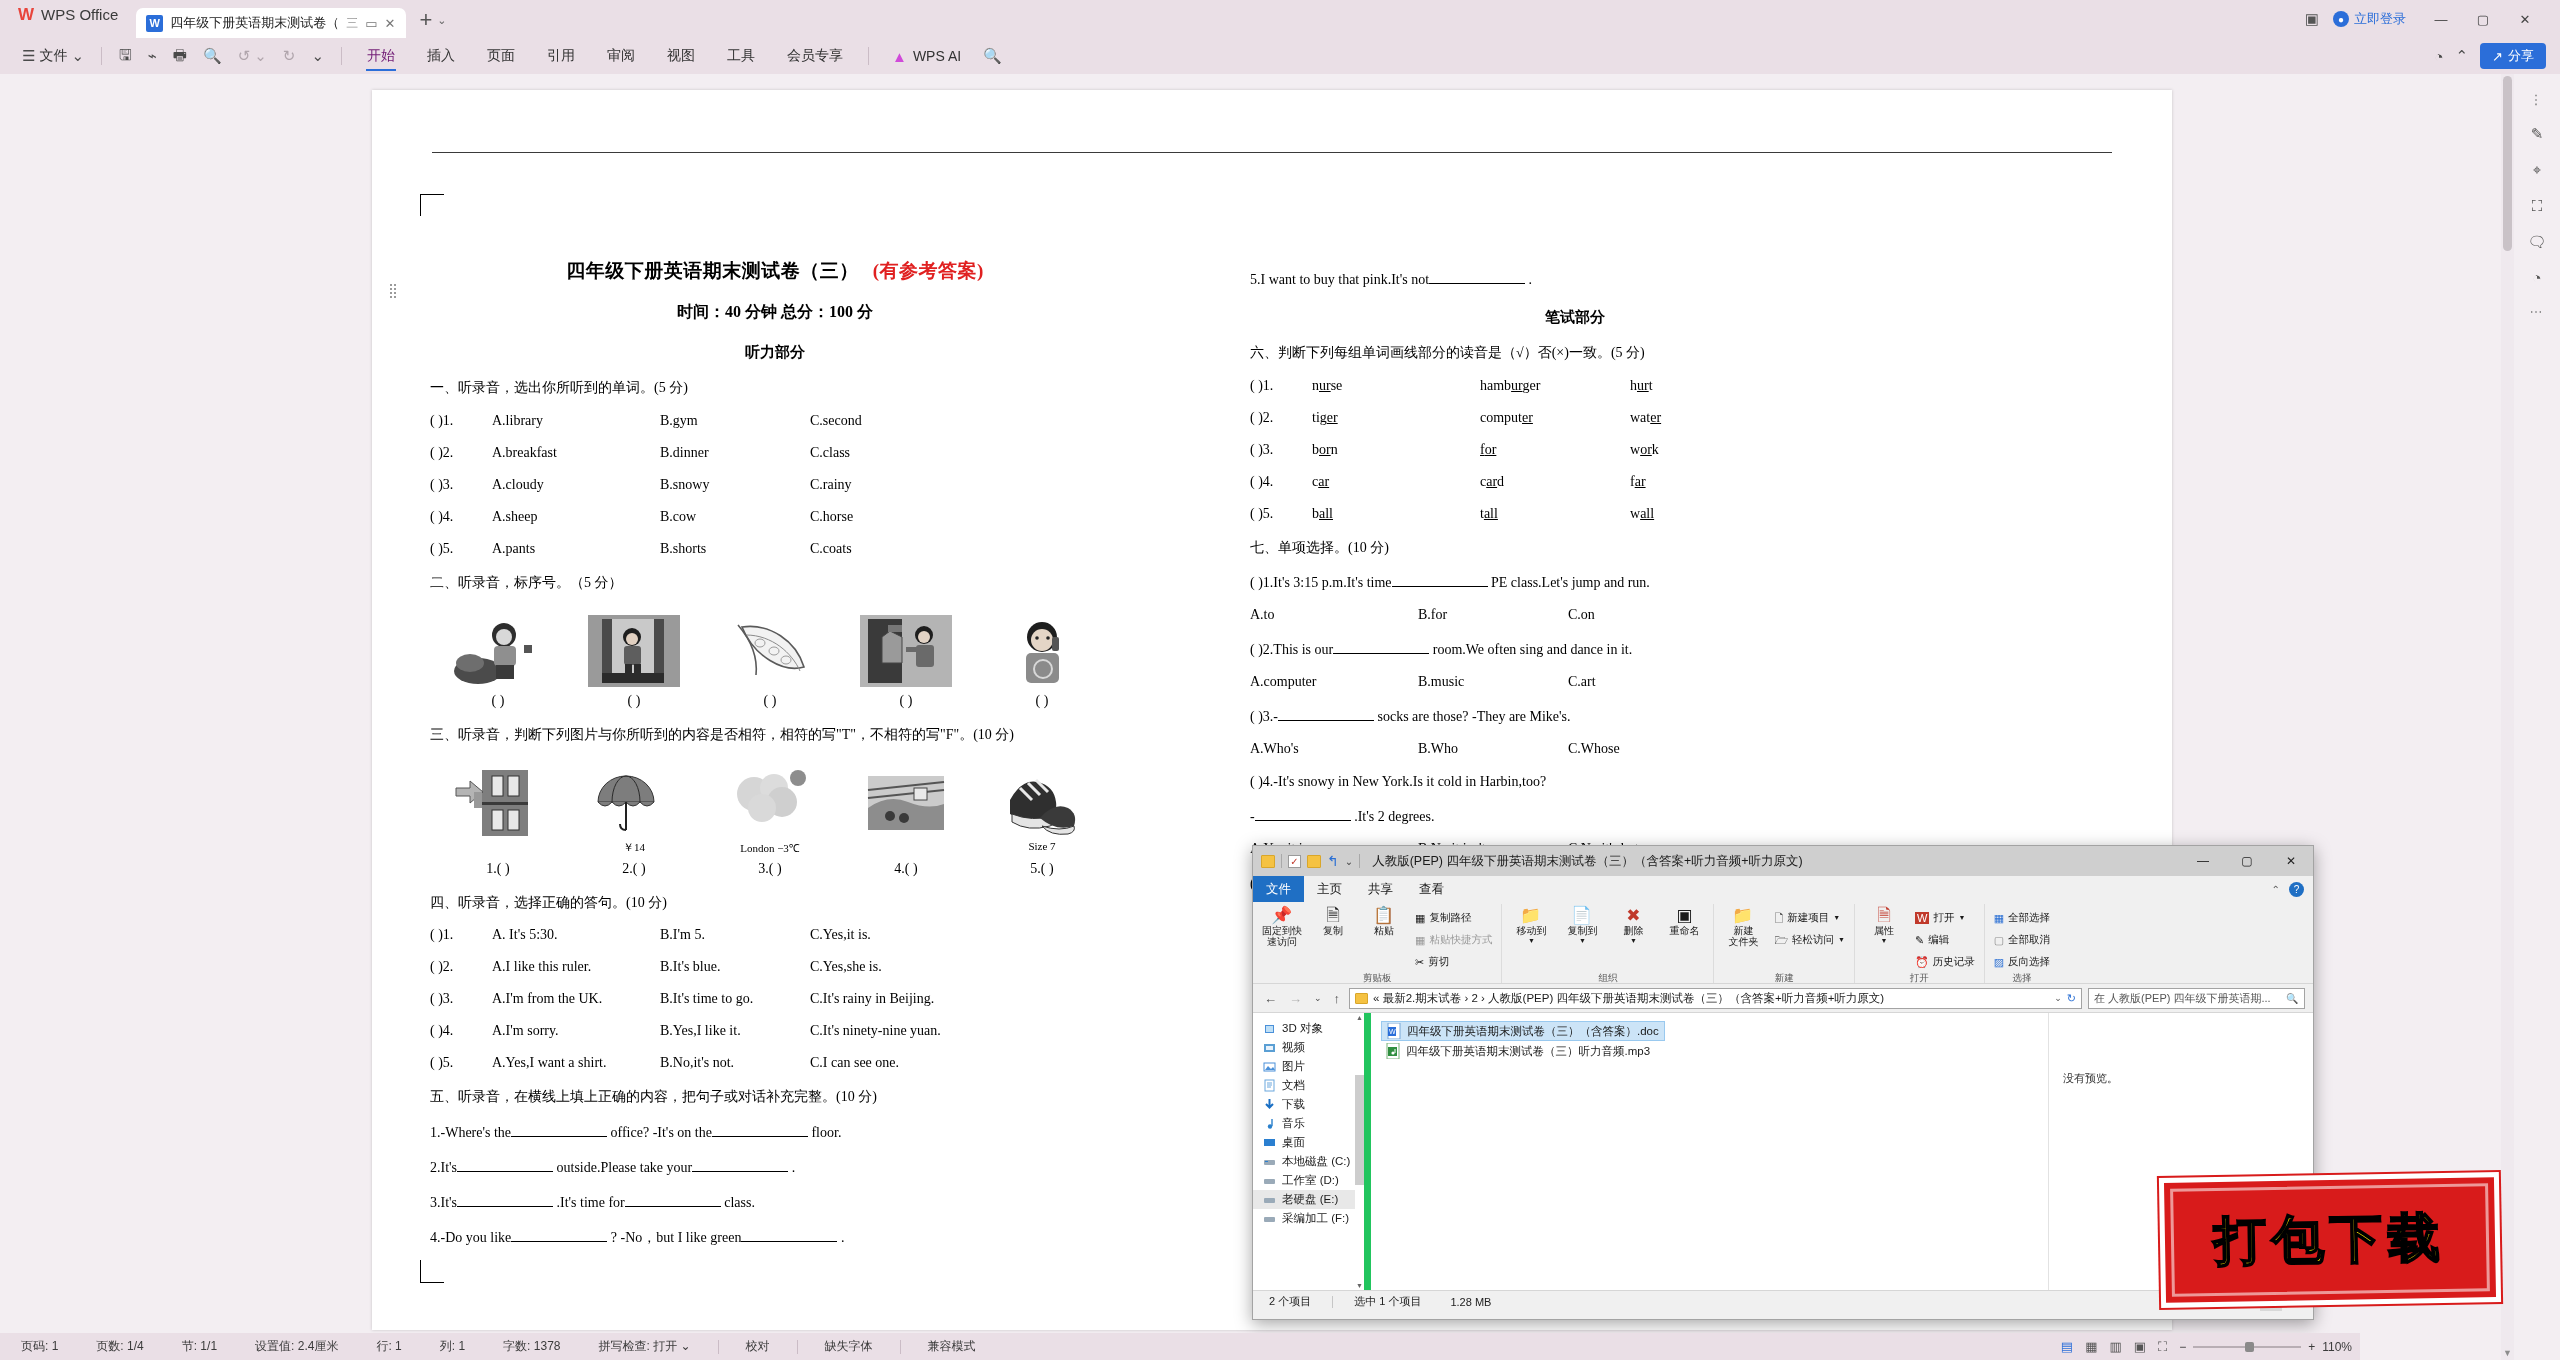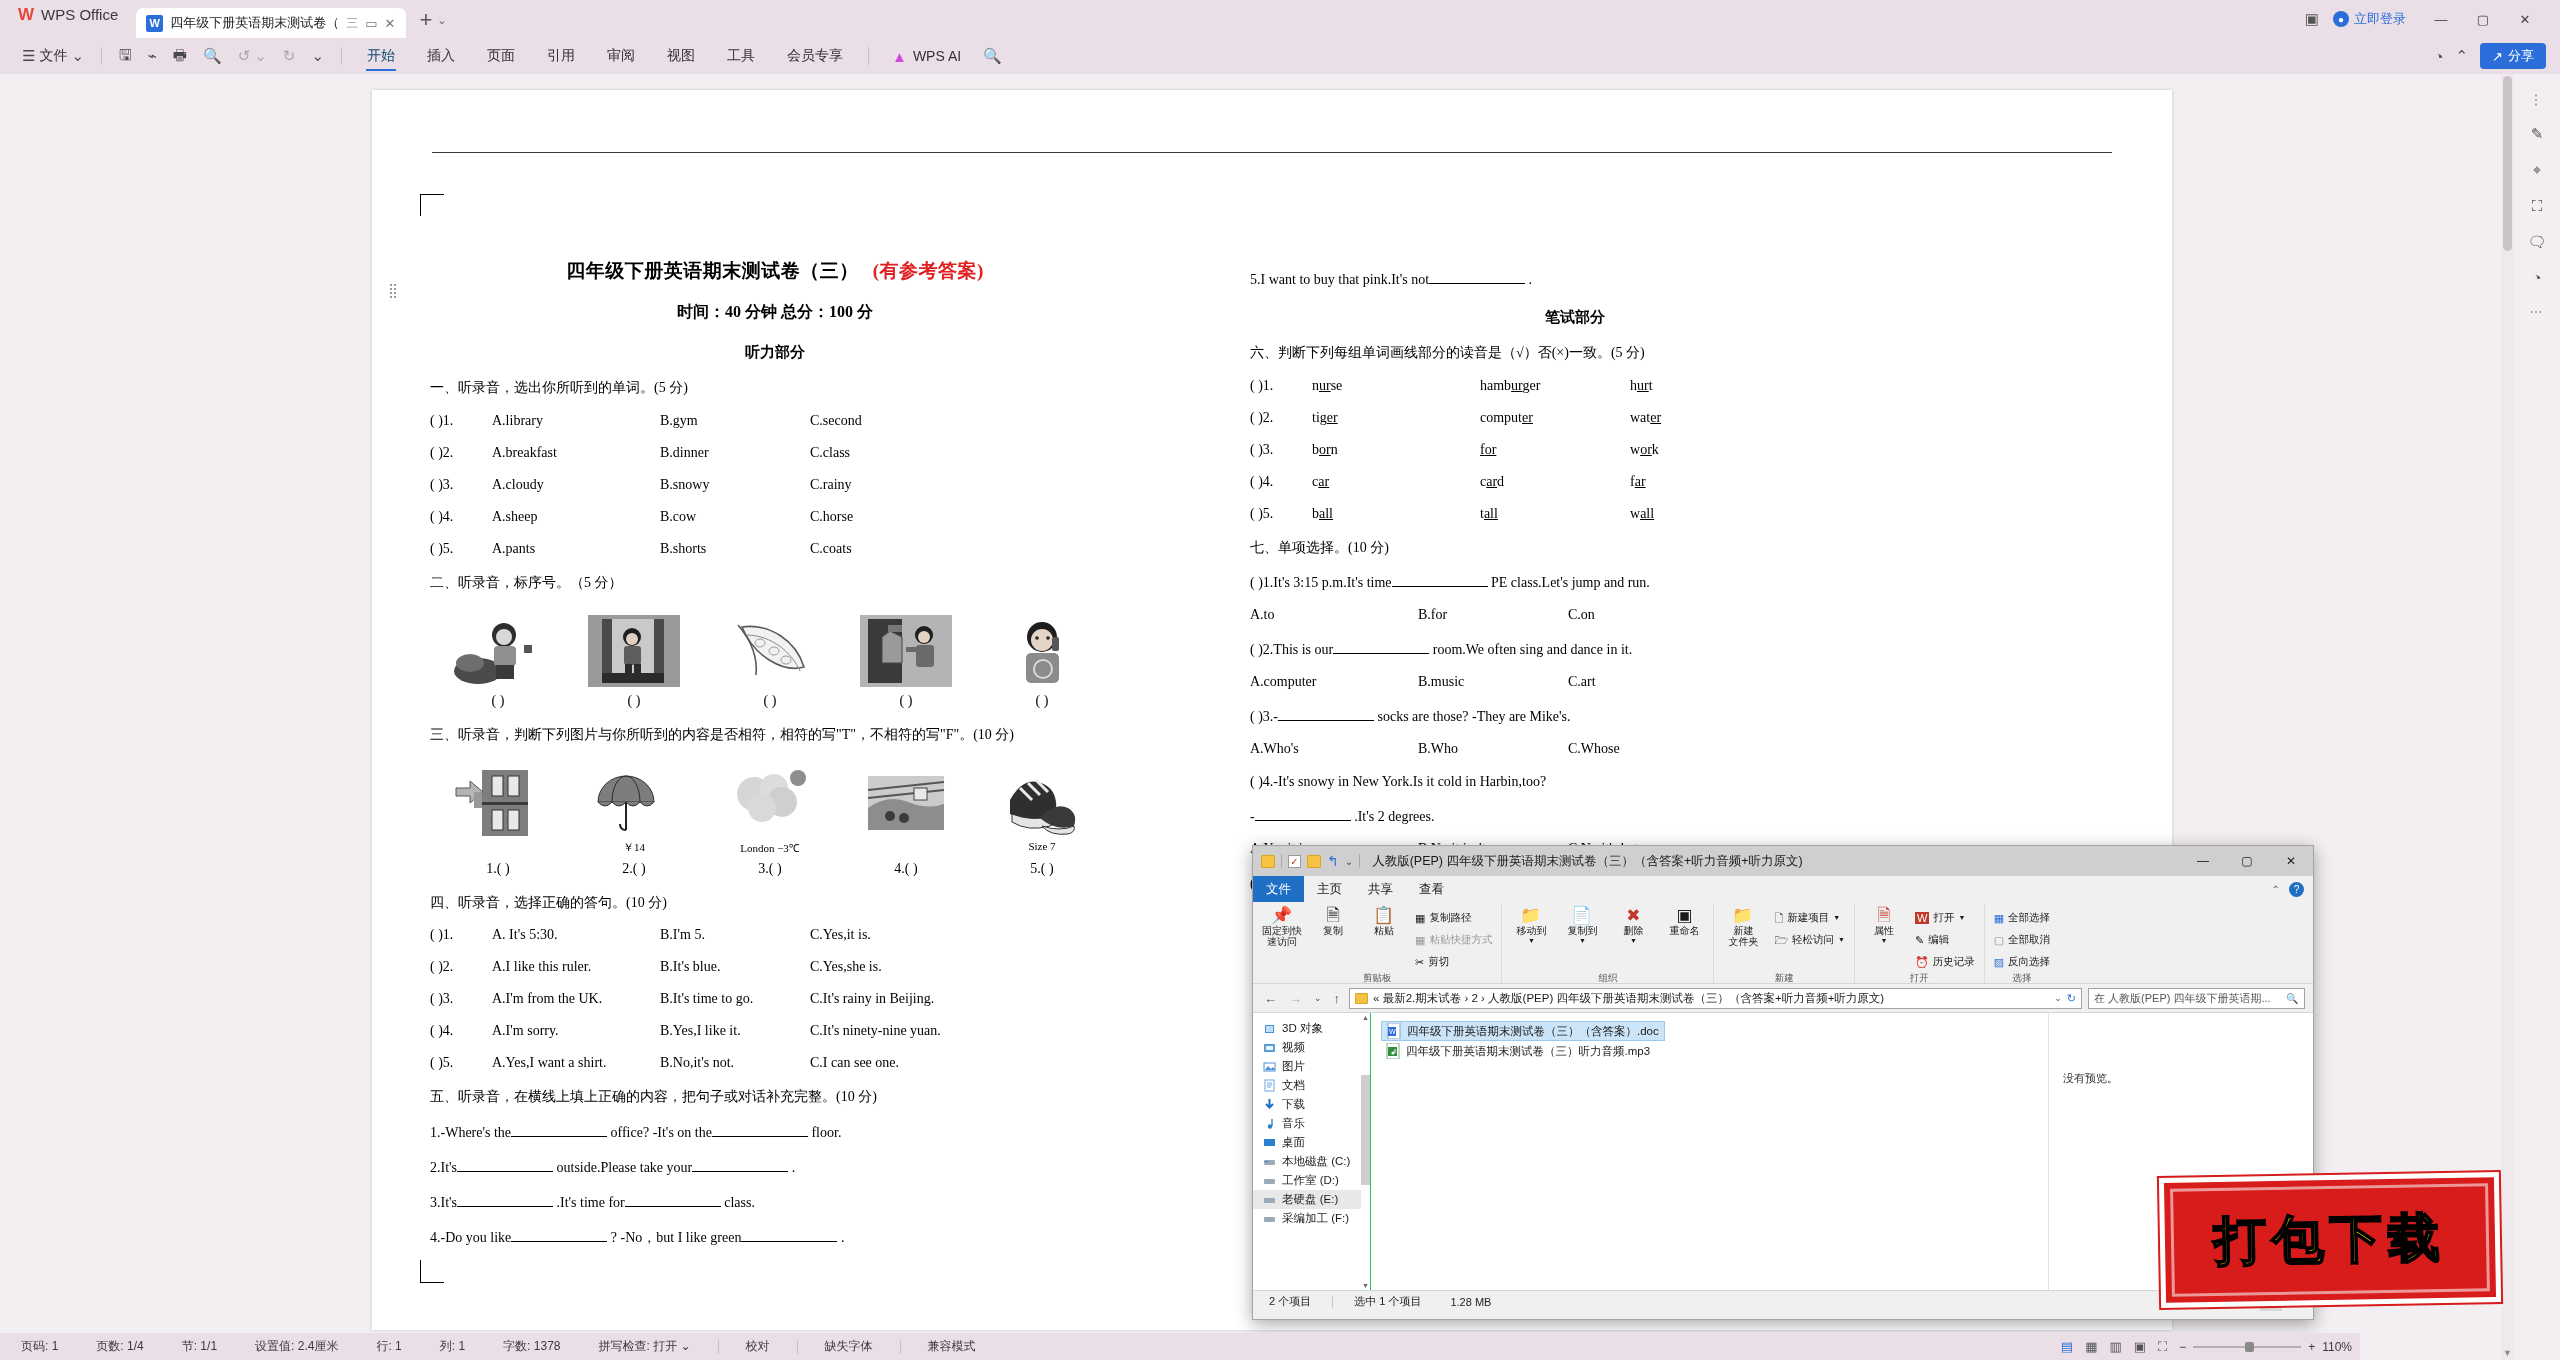--- a/index.html
+++ b/index.html
@@ -71,21 +71,21 @@
     padding:0 8px; height:28px; display:flex; align-items:center; gap:4px;
     font-size:14px; color:#333;
   }
   .rb-sep { width:1px; height:18px; background:#cbbcc6; margin:0 9px; }
   .rb-icon { font-size:15px; color:#4a4a4a; }
   .rb-icon.dim { color:#b0a5ac; }
   .rb-tab {
     padding:0 16px; height:34px; display:flex; align-items:center;
     font-size:14px; color:#333; position:relative;
   }
-  .rb-tab.active { color:#0c4a6e; }
+  .rb-tab.active { color:#701a75; }
   .rb-tab.active::after {
     content:""; position:absolute; left:15px; right:15px; bottom:2px;
     height:2px; background:#2b6ed9;
   }
   .rb-ai { color:#333; display:flex; align-items:center; gap:6px; padding:0 14px; font-size:14px;}
   .ai-glyph { color:#d04ad9; font-size:15px; }
   .ribbon-right {
     position:absolute; right:0; top:0; height:36px; display:flex; align-items:center;
     gap:12px; padding-right:14px;
   }
@@ -242,21 +242,21 @@
   }
   .addr-folder { width:13px;height:11px;background:#f5c242;border:1px solid #d9a62a;border-radius:1px;flex:0 0 13px;}
   .searchbox {
     width:217px; height:21px; background:#fff; border:1px solid #a3a3a3;
     display:flex; align-items:center; padding:0 5px; font-size:11px; color:#555;
     overflow:hidden; white-space:nowrap;
   }
 
   #ex-body { display:flex; height:278px; background:#fff; border-top:1px solid #d6d6d6; }
   #ex-nav {
-    width:118px; background:#fff; border-right:1px solid #22c55e;
+    width:118px; background:#fff; border-right:7px solid #22c55e;
     font-size:11.5px; padding-top:6px; position:relative; overflow:hidden;
   }
   .navitem { display:flex; align-items:center; gap:6px; height:19px; padding-left:10px; }
   .navitem.sel { background:#e8e8e8; }
   .ni { width:13px; height:13px; flex:0 0 13px; }
   #ex-navsb { position:absolute; right:0; top:0; width:9px; height:100%; background:#fff; }
   #ex-navsb .tb { position:absolute; left:0; top:62px; width:9px; height:110px; background:#cdcdcd; }
   #ex-navsb .ar { position:absolute; left:0; width:9px; text-align:center; font-size:7px; color:#666; }
 
   #ex-list { flex:1; background:#fff; padding:8px 0 0 10px; font-size:11.5px; }

